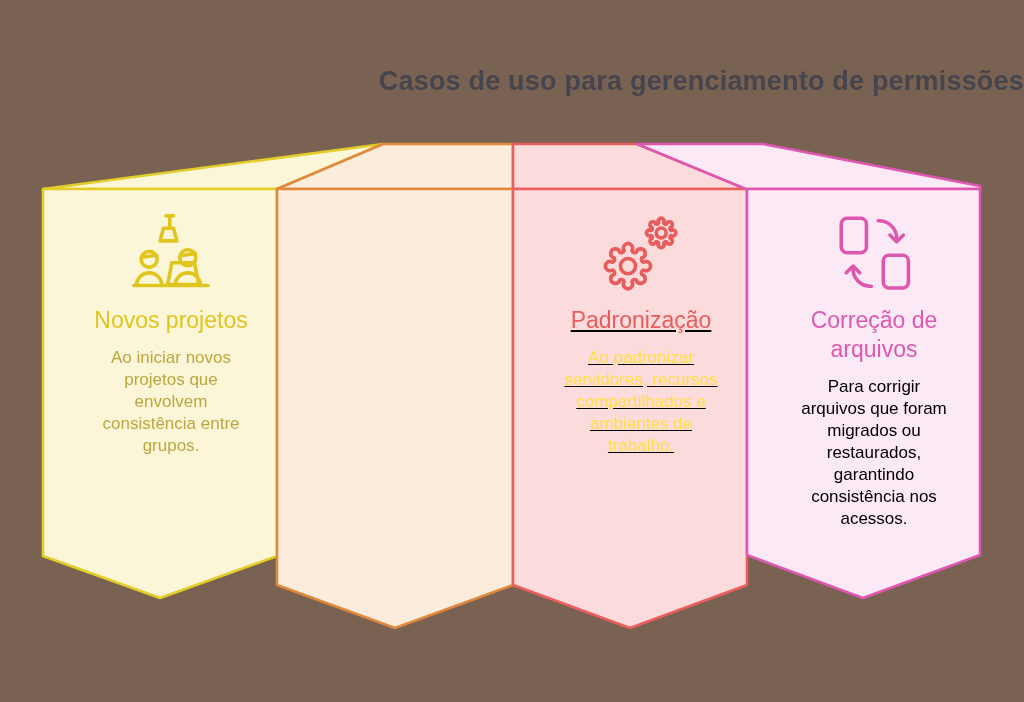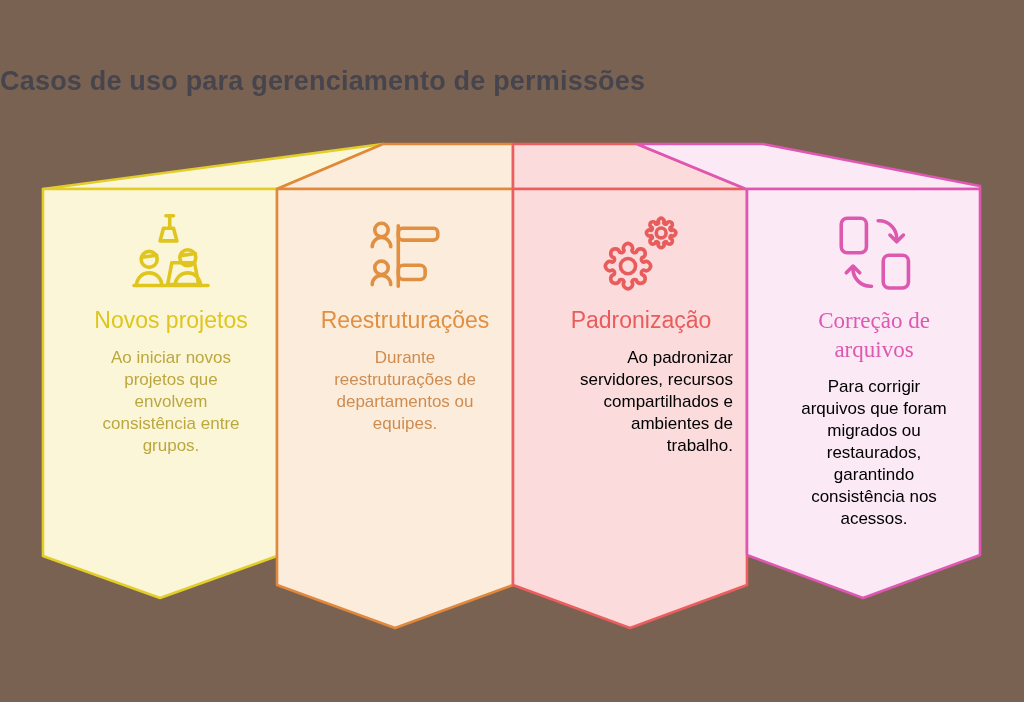--- a/index.html
+++ b/index.html
@@ -3,41 +3,41 @@
 <meta charset="utf-8">
 <style>
   html,body{margin:0;padding:0;}
   .canvas{
     position:relative;width:1024px;height:702px;overflow:hidden;
     background:#7a6252;
     font-family:"Liberation Sans",sans-serif;
   }
   .main-title{
     position:absolute;top:66px;left:0;width:100%;margin:0;
-    text-align:left;font-size:27px;font-weight:bold;color:#46454d;
+    text-align:right;font-size:27px;font-weight:bold;color:#46454d;
     letter-spacing:.2px;
   }
   .shapes{position:absolute;left:0;top:0;}
   .card{
     position:absolute;top:189px;width:234px;
     display:flex;flex-direction:column;align-items:center;text-align:center;margin-left:11px;
   }
   .card .icon{margin-top:20px;height:84px;}
   .card h2{
     margin:13px 0 0;font-size:23px;font-weight:400;line-height:29px;
     white-space:pre-line;
   }
   .card p{
     margin:12px 0 0;font-size:17px;line-height:22px;font-weight:400;
     white-space:pre-line;width:200px;
   }
   .card.c1{left:43px;}  .c1 h2{color:#e0c51e;} .c1 p{color:#bca73f;width:176px;}
   .card.c2{left:277px;} .c2 h2{color:#e18f41;} .c2 p{color:#cf8c50;}
-  .card.c3{left:513px;} .c3 h2{color:#e95c5c;} .c3 p{color:#000000;width:184px;text-align:right;}
-  .card.c4{left:746px;} .c4 h2{color:#dc59af;font-family:Liberation Serif, serif;} .c4 p{color:#000000;}
+  .card.c3{left:513px;text-decoration:underline;} .c3 h2{color:#e95c5c;} .c3 p{color:#fde047;width:184px;}
+  .card.c4{left:746px;} .c4 h2{color:#dc59af;} .c4 p{color:#000000;}
   .icon svg{display:block;}
   .icon path,.icon circle,.icon rect,.icon line{
     fill:none;stroke-width:3.6;stroke-linecap:round;stroke-linejoin:round;
     vector-effect:non-scaling-stroke;
   }
 </style>
 </head>
 <body>
 
 <div class="canvas">
@@ -81,38 +81,20 @@
       </svg>
     </div>
     <h2>Novos projetos</h2>
     <p>Ao iniciar novos
 projetos que
 envolvem
 consistência entre
 grupos.</p>
   </div>
 
-  <div class="card c2">
-    <div class="icon">
-      <svg width="84" height="84" viewBox="0 0 100 100" stroke="#e18f41">
-        <path d="M42 20 V92"></path>
-        <rect x="42" y="23" width="47" height="14" rx="5"></rect>
-        <rect x="42" y="67" width="32" height="17" rx="6"></rect>
-        <circle cx="22" cy="25" r="8"></circle>
-        <path d="M11 45 A11 11 0 0 1 33 45"></path>
-        <circle cx="22" cy="70" r="8"></circle>
-        <path d="M11 90 A11 11 0 0 1 33 90"></path>
-      </svg>
-    </div>
-    <h2>Reestruturações</h2>
-    <p>Durante
-reestruturações de
-departamentos ou
-equipes.</p>
-  </div>
 
   <div class="card c3">
     <div class="icon">
       <svg width="84" height="84" viewBox="0 0 100 100" stroke="#e95c5c">
         <g transform="translate(34.5,68) scale(1.2)">
           <path d="M15.52 -3.87 A4.5 4.5 0 1 1 15.52 3.87 A3 3 0 0 0 13.71 8.24 A4.5 4.5 0 1 1 8.24 13.71 A3 3 0 0 0 3.87 15.52 A4.5 4.5 0 1 1 -3.87 15.52 A3 3 0 0 0 -8.24 13.71 A4.5 4.5 0 1 1 -13.71 8.24 A3 3 0 0 0 -15.52 3.87 A4.5 4.5 0 1 1 -15.52 -3.87 A3 3 0 0 0 -13.71 -8.24 A4.5 4.5 0 1 1 -8.24 -13.71 A3 3 0 0 0 -3.87 -15.52 A4.5 4.5 0 1 1 3.87 -15.52 A3 3 0 0 0 8.24 -13.71 A4.5 4.5 0 1 1 13.71 -8.24 A3 3 0 0 0 15.52 -3.87 Z"></path>
           <circle cx="0" cy="0" r="7.5"></circle>
         </g>
         <g transform="translate(74,28.5) scale(0.78)">
           <path d="M15.52 -3.87 A4.5 4.5 0 1 1 15.52 3.87 A3 3 0 0 0 13.71 8.24 A4.5 4.5 0 1 1 8.24 13.71 A3 3 0 0 0 3.87 15.52 A4.5 4.5 0 1 1 -3.87 15.52 A3 3 0 0 0 -8.24 13.71 A4.5 4.5 0 1 1 -13.71 8.24 A3 3 0 0 0 -15.52 3.87 A4.5 4.5 0 1 1 -15.52 -3.87 A3 3 0 0 0 -13.71 -8.24 A4.5 4.5 0 1 1 -8.24 -13.71 A3 3 0 0 0 -3.87 -15.52 A4.5 4.5 0 1 1 3.87 -15.52 A3 3 0 0 0 8.24 -13.71 A4.5 4.5 0 1 1 13.71 -8.24 A3 3 0 0 0 15.52 -3.87 Z"></path>

